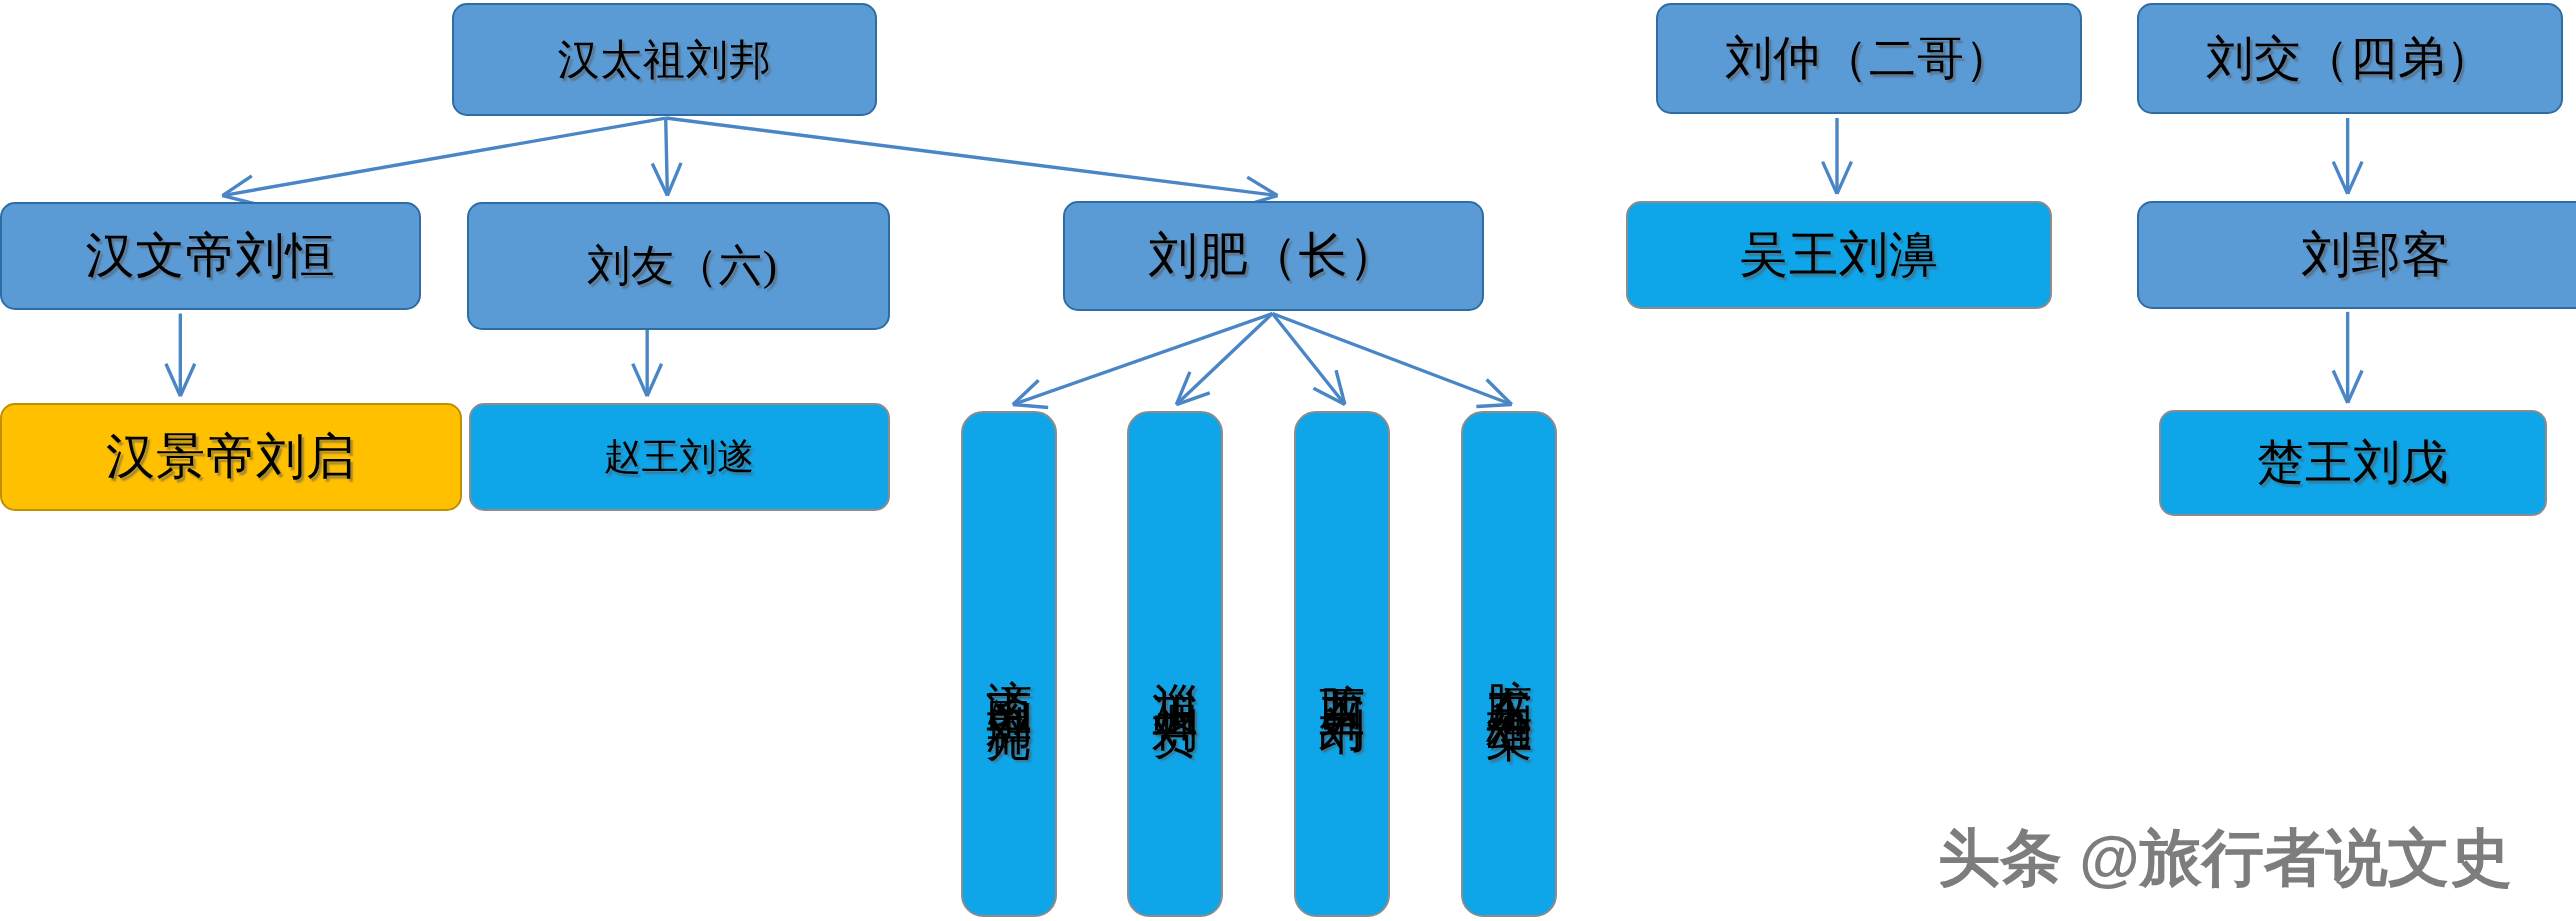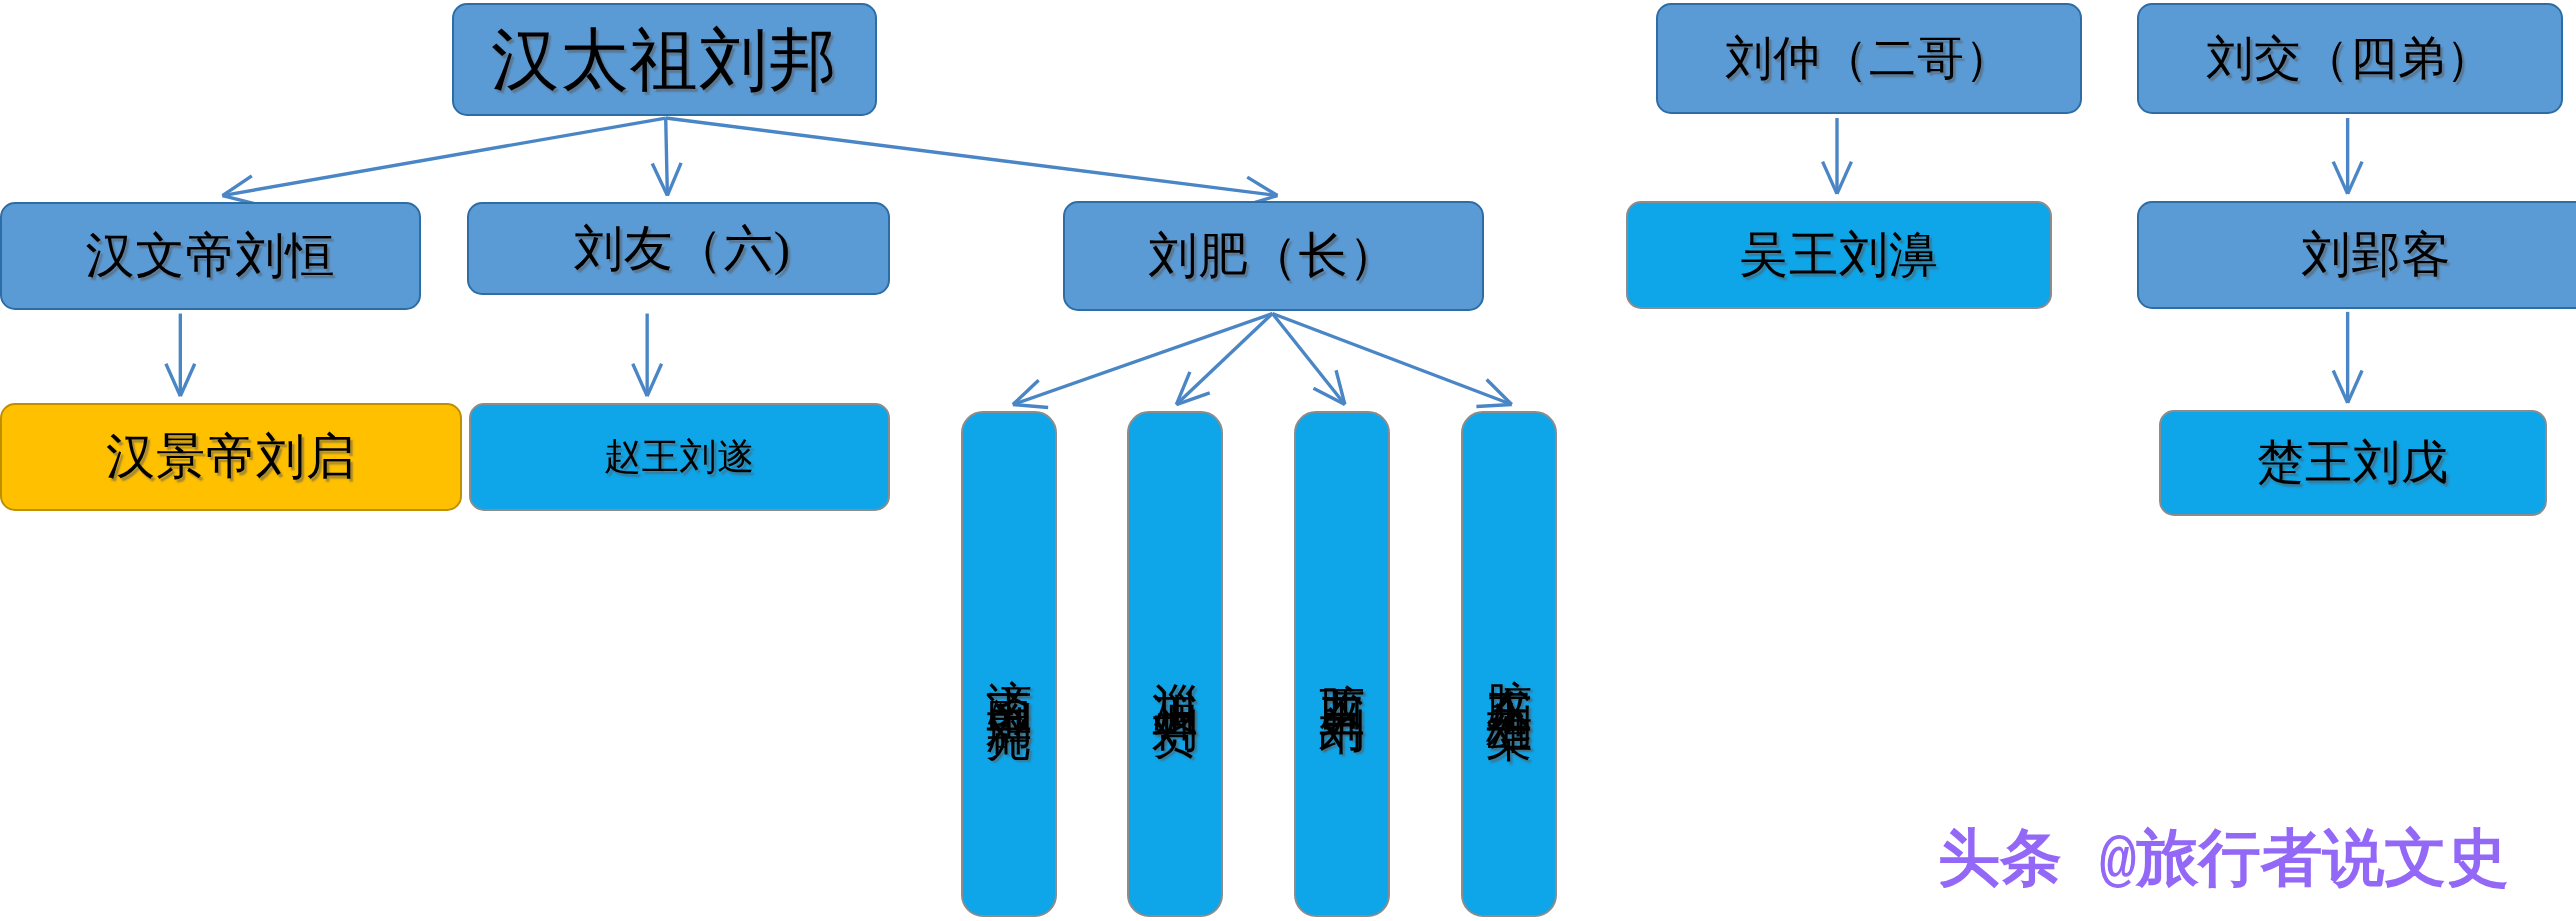--- a/index.html
+++ b/index.html
@@ -61,22 +61,22 @@
     border-radius: 22px;
   }
   .node.vertical .label {
     writing-mode: vertical-rl;
     text-orientation: upright;
     letter-spacing: 0.16em;
     line-height: 1;
   }
   .watermark {
     position: absolute;
-    color: #8b5cf6;
-    font-family: Liberation Mono, monospace;
+    color: #737373;
+    font-family: Liberation Sans, sans-serif;
     font-weight: bold;
     white-space: nowrap;
     text-shadow: 1.7px 1.7px 0 rgba(255,255,255,0.9), -0.8px -0.8px 0 rgba(255,255,255,0.6);
     opacity: 0.92;
     z-index: 3;
   }
 </style>
 </head>
 <body>
 
@@ -139,27 +139,27 @@
         <line x1="2786" y1="230" x2="2768.8740609714982" y2="191.65026450688305" stroke="#4A86C5" stroke-width="4"></line>
       </g>
       <g>
         <line x1="2786" y1="370" x2="2786" y2="478" stroke="#4A86C5" stroke-width="4"></line>
         <line x1="2786" y1="478" x2="2803.1259390285018" y2="439.65026450688305" stroke="#4A86C5" stroke-width="4"></line>
         <line x1="2786" y1="478" x2="2768.8740609714982" y2="439.65026450688305" stroke="#4A86C5" stroke-width="4"></line>
       </g>
     </svg>
 
   <div id="node-layer">
-      <div class="node blue" style="left: 452px; top: 3.4px; width: 425px; height: 113px; font-size: 68px;">
+      <div class="node blue" style="left: 452px; top: 3.4px; width: 425px; height: 113px; font-size: 42px;">
         <span class="label">汉太祖刘邦</span>
       </div>
       <div class="node blue" style="left: 0px; top: 202px; width: 421px; height: 108px; font-size: 49px;">
         <span class="label">汉文帝刘恒</span>
       </div>
-      <div class="node blue" style="left: 467px; top: 202px; width: 423px; height: 93px; font-size: 49px; padding-left: 8px;">
+      <div class="node blue" style="left: 467px; top: 202px; width: 423px; height: 128px; font-size: 43px; padding-left: 8px;">
         <span class="label">刘友（六)</span>
       </div>
       <div class="node blue" style="left: 1063px; top: 201px; width: 421px; height: 110px; font-size: 49px;">
         <span class="label">刘肥（长）</span>
       </div>
       <div class="node blue" style="left: 1626px; top: 3.4px; width: 426px; height: 111px; font-size: 47px; margin-left: 30px;">
         <span class="label">刘仲（二哥）</span>
       </div>
       <div class="node blue" style="left: 2137px; top: 3.4px; width: 426px; height: 111px; font-size: 47px;">
         <span class="label">刘交（四弟）</span>

